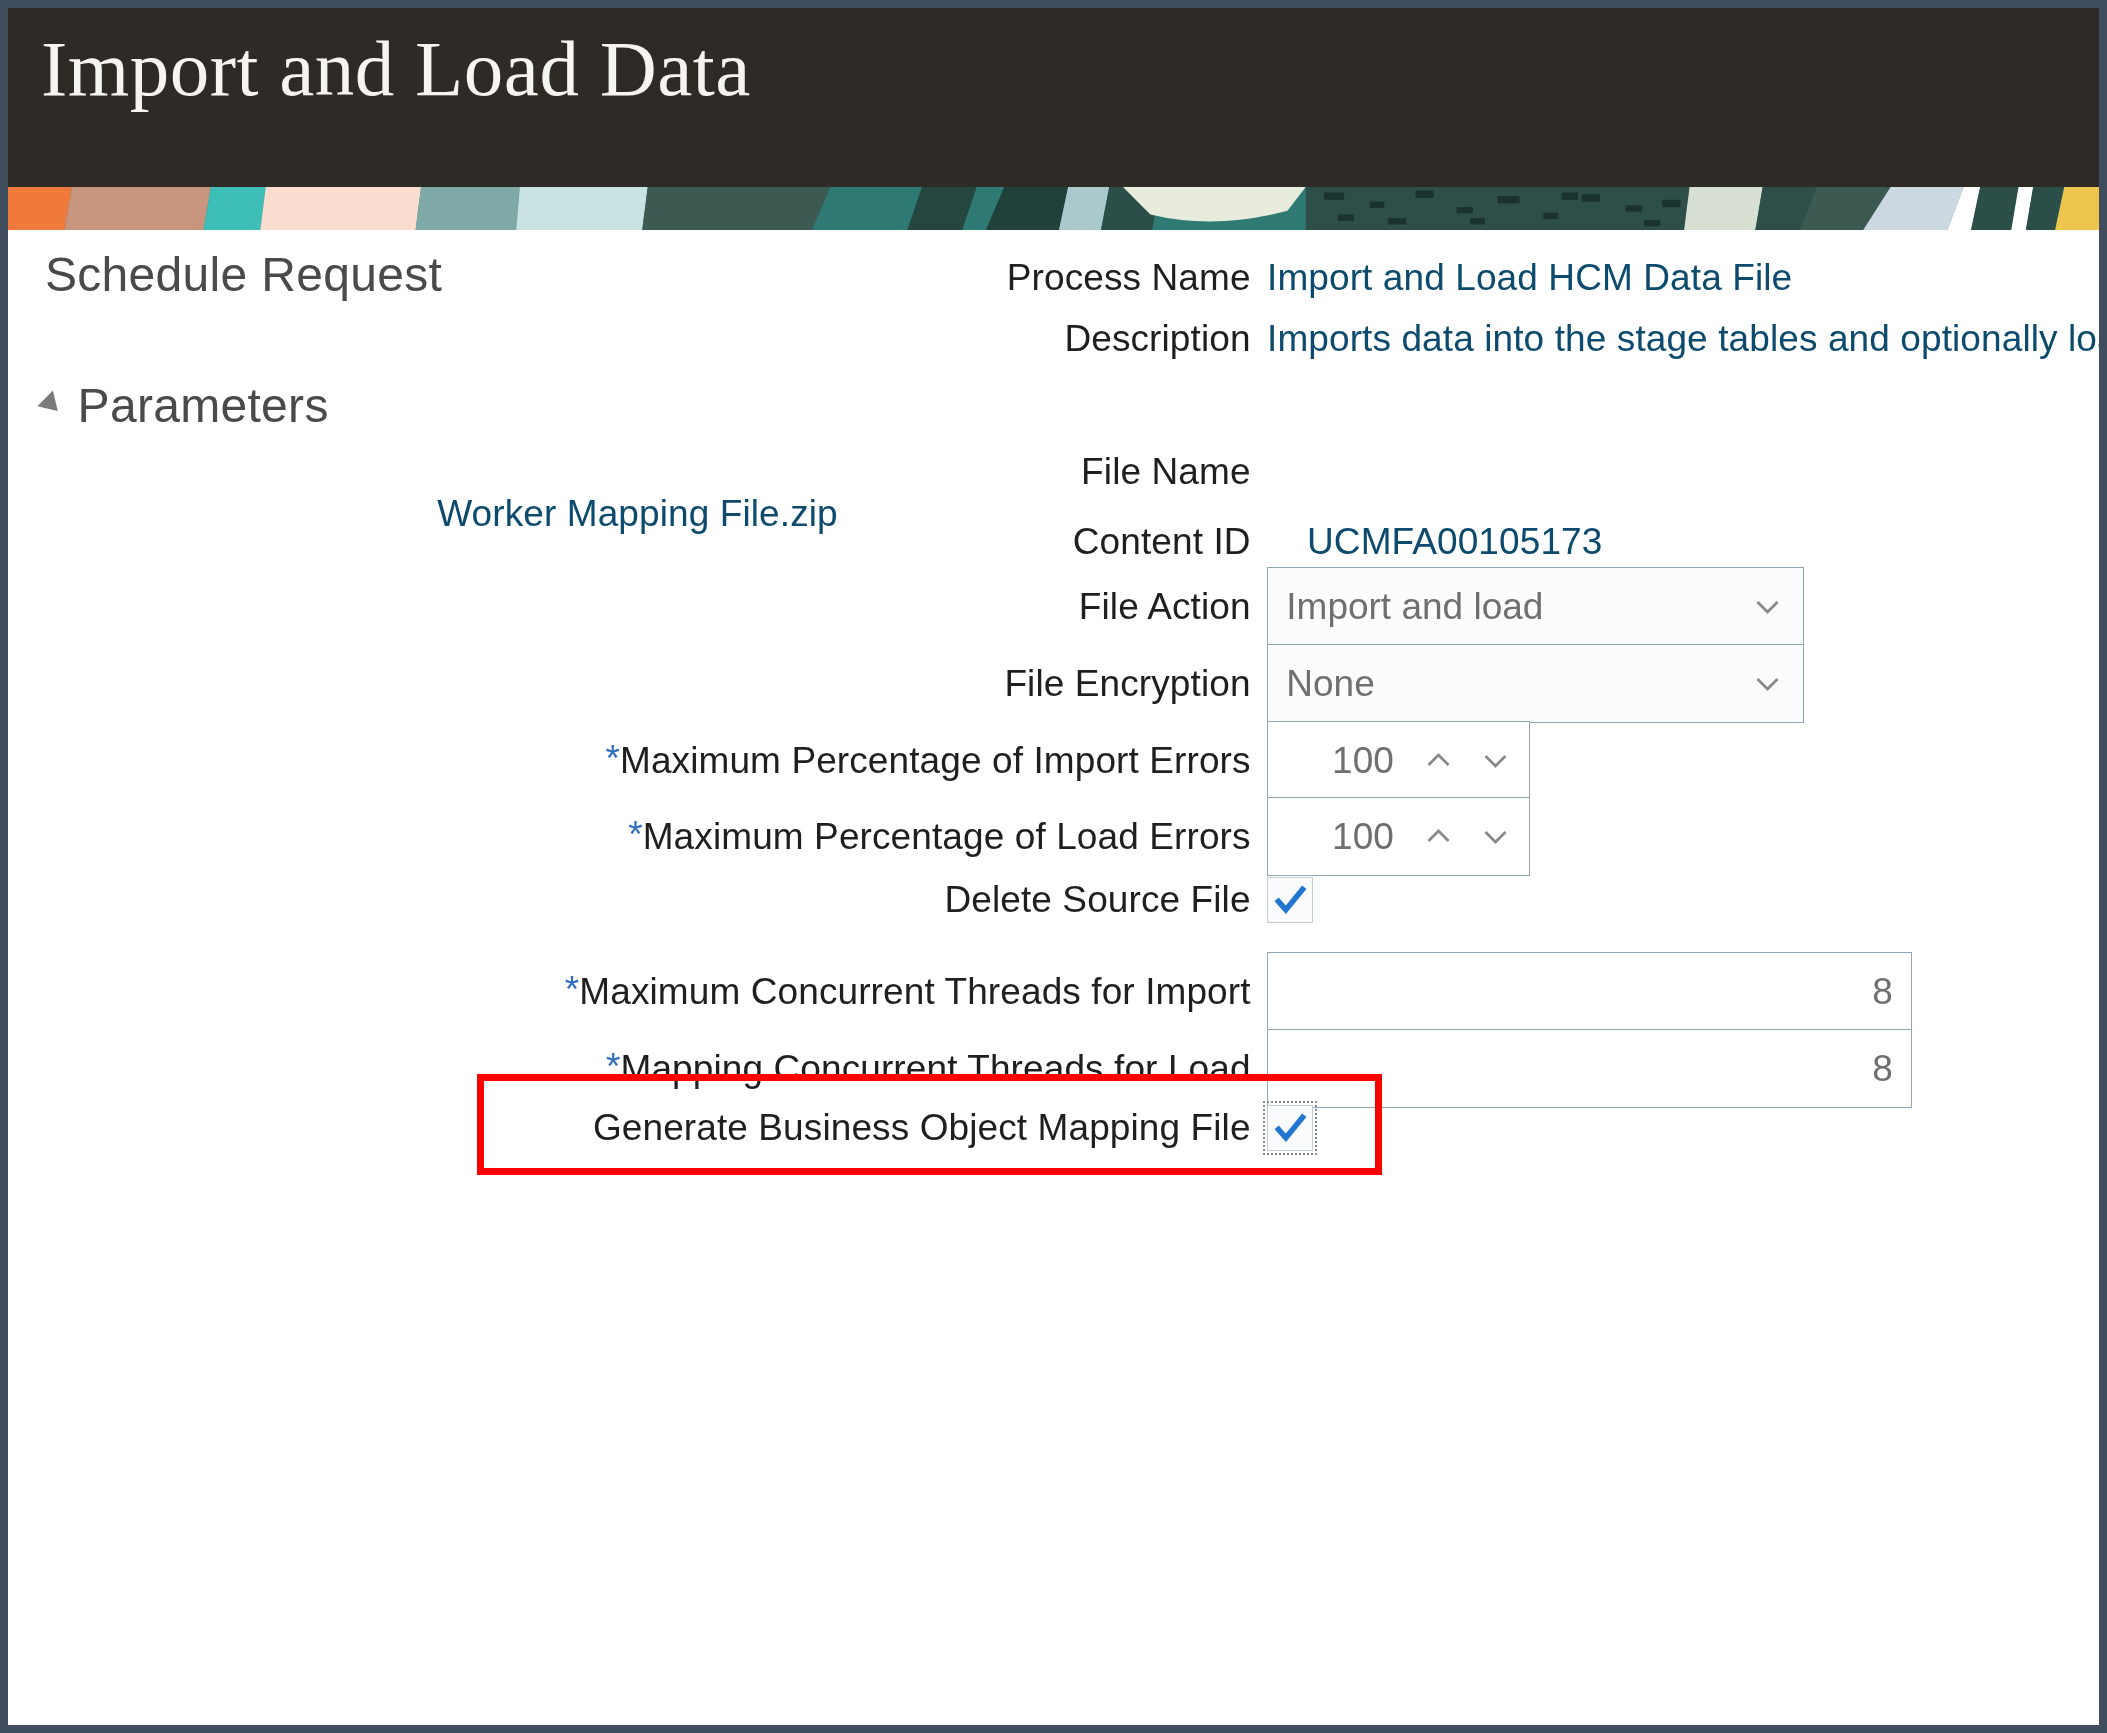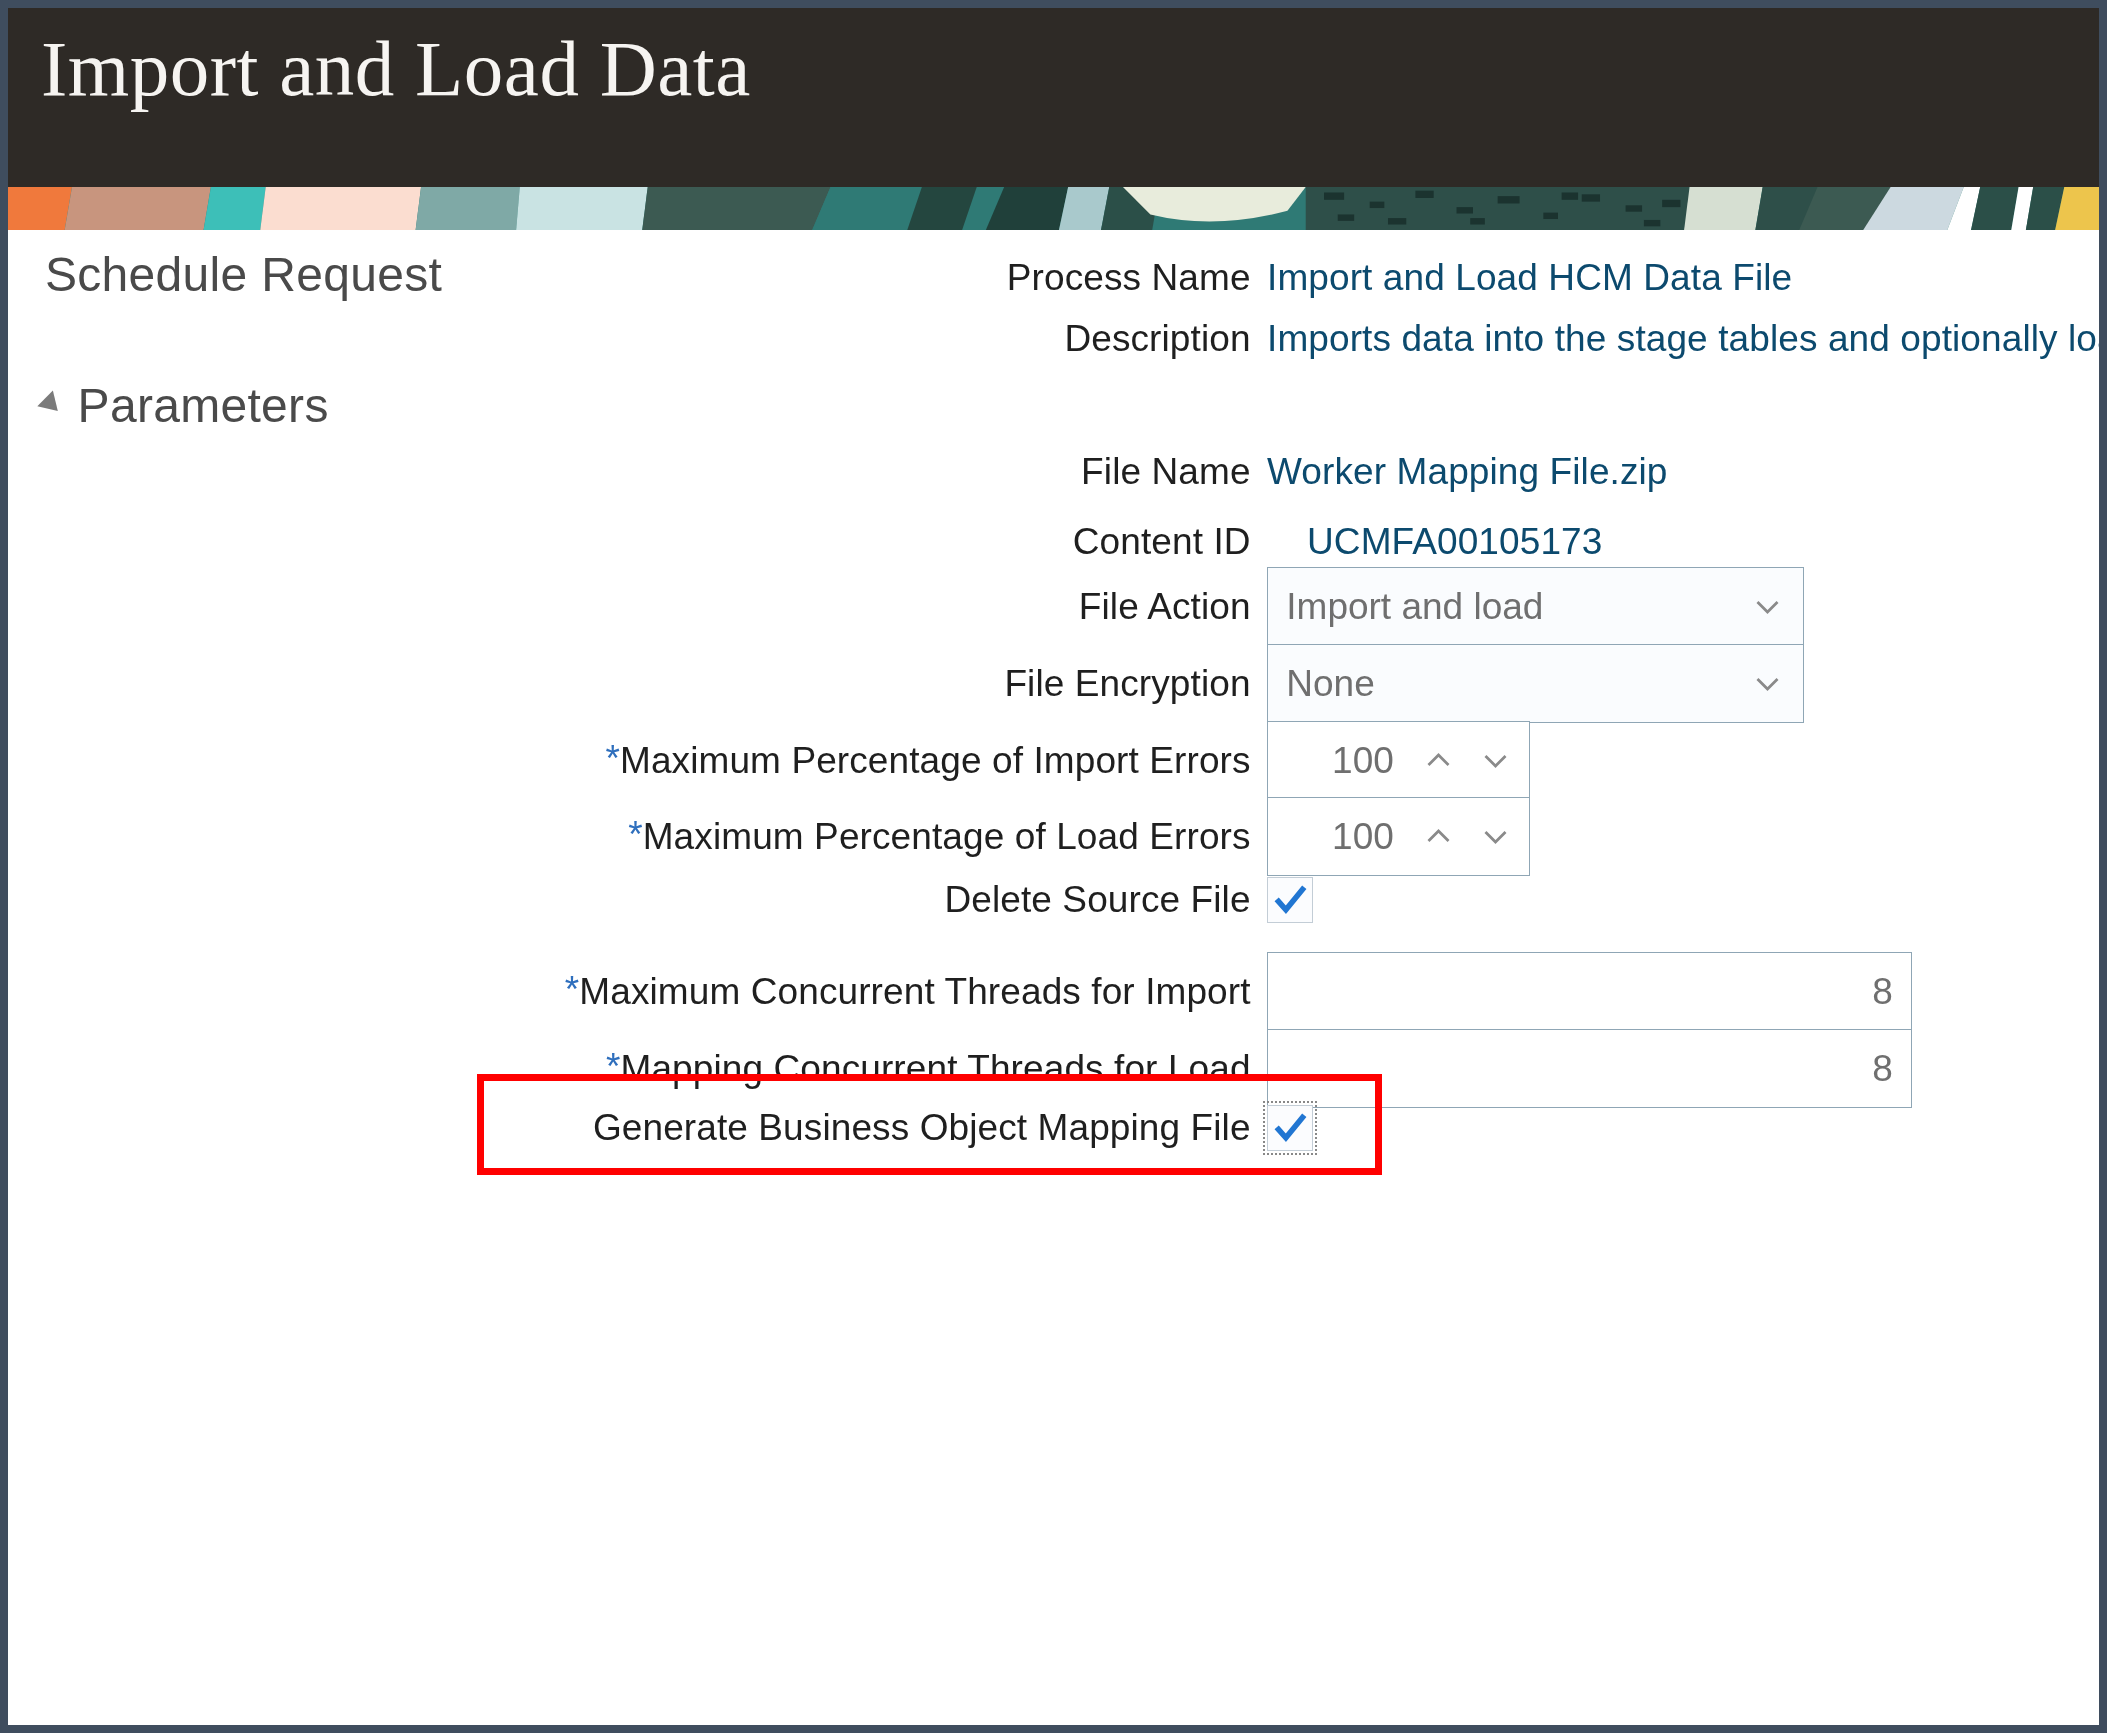--- a/index.html
+++ b/index.html
@@ -275,21 +275,21 @@
     <div class="row" style="left:0; top:88px;">
       <span class="row-label">Description</span>
       <span class="row-value clipped">Imports data into the stage tables and optionally loads that data in</span>
     </div>
 
     <div class="section-head" style="left:37px; top:148px;">
       <span class="disclosure"></span>
       <span class="section-title">Parameters</span>
     </div>
 
-    <div class="row" style="left:0; top:221px;">
+    <div class="row" style="left:0; top:221px;flex-direction:column;">
       <span class="row-label">File Name</span>
       <span class="row-value">Worker Mapping File.zip</span>
     </div>
 
     <div class="row" style="left:0; top:291px;gap:40px;">
       <span class="row-label">Content ID</span>
       <span class="row-value">UCMFA00105173</span>
     </div>
 
     <div class="row" style="left:0; top:337px;">

